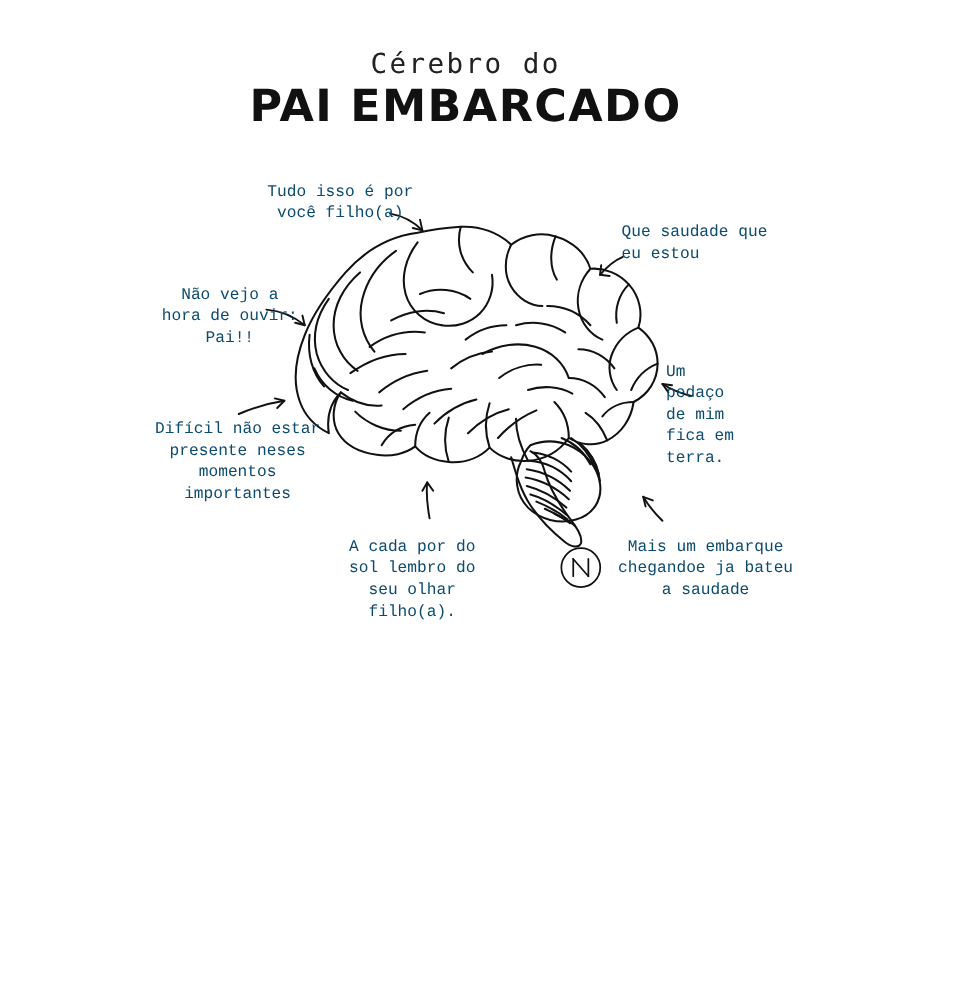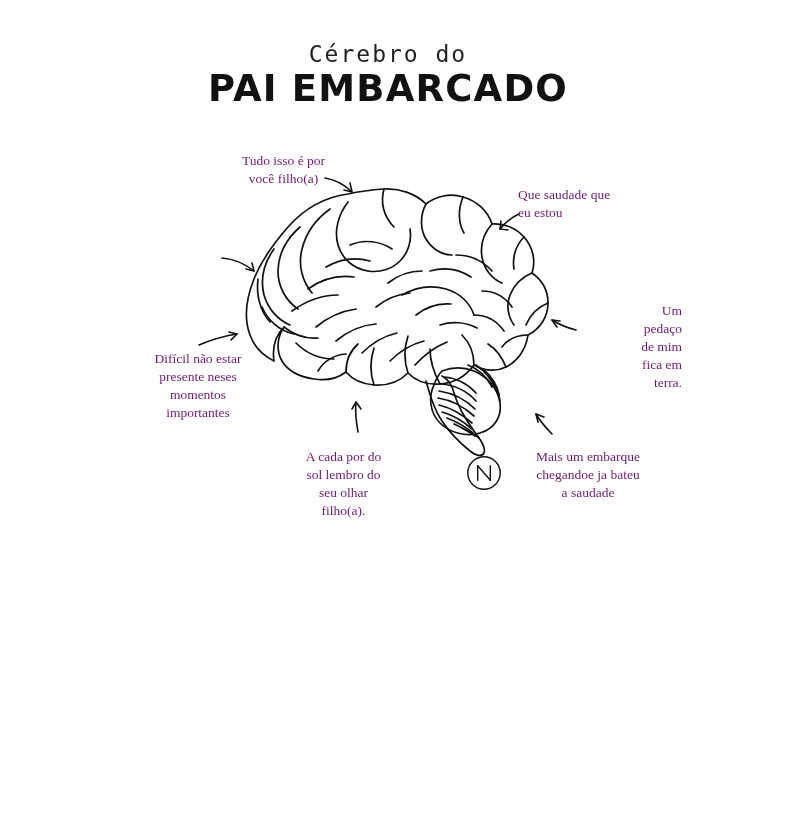--- a/index.html
+++ b/index.html
@@ -41,24 +41,24 @@
     font-family: "DejaVu Sans", sans-serif;
     font-size: 37px;
     font-weight: bold;
     letter-spacing: 1.2px;
     color: #111;
     display: block;
     line-height: 42px;
   }
   .label {
     position: absolute;
-    font-family: Liberation Serif, serif;
+    font-family: Liberation Mono, monospace;
     font-size: 13.5px;
     line-height: 18px;
-    color: #701a75;
+    color: #0c4a6e;
   }
   .brain-svg {
     position: absolute;
     left: 230px;
     top: 175px;
   }
   .arrows-svg {
     position: absolute;
     left: 0;
     top: 0;
@@ -189,22 +189,27 @@
   <div class="label" style="left:216px; top:152px; width:135px; text-align:center;">
     <span style="white-space:pre-line;">Tudo isso é por
 você filho(a)</span>
   </div>
 
   <div class="label" style="left:518px; top:186px; width:140px; ">
     <span style="white-space:pre-line;">Que saudade que
 eu estou</span>
   </div>
 
-
-  <div class="label" style="left:612px; top:302px; width:70px; text-align:right;">
+  <div class="label" style="left:134px; top:238px; width:115px; text-align:center;">
+    <span style="white-space:pre-line;">Não vejo a
+hora de ouvir:
+Pai!!</span>
+  </div>
+
+  <div class="label" style="left:555px; top:302px; width:70px; text-align:left;">
     <span style="white-space:pre-line;">Um
 pedaço
 de mim
 fica em
 terra.</span>
   </div>
 
   <div class="label" style="left:276px; top:448px; width:135px; text-align:center;">
     <span style="white-space:pre-line;">A cada por do
 sol lembro do

